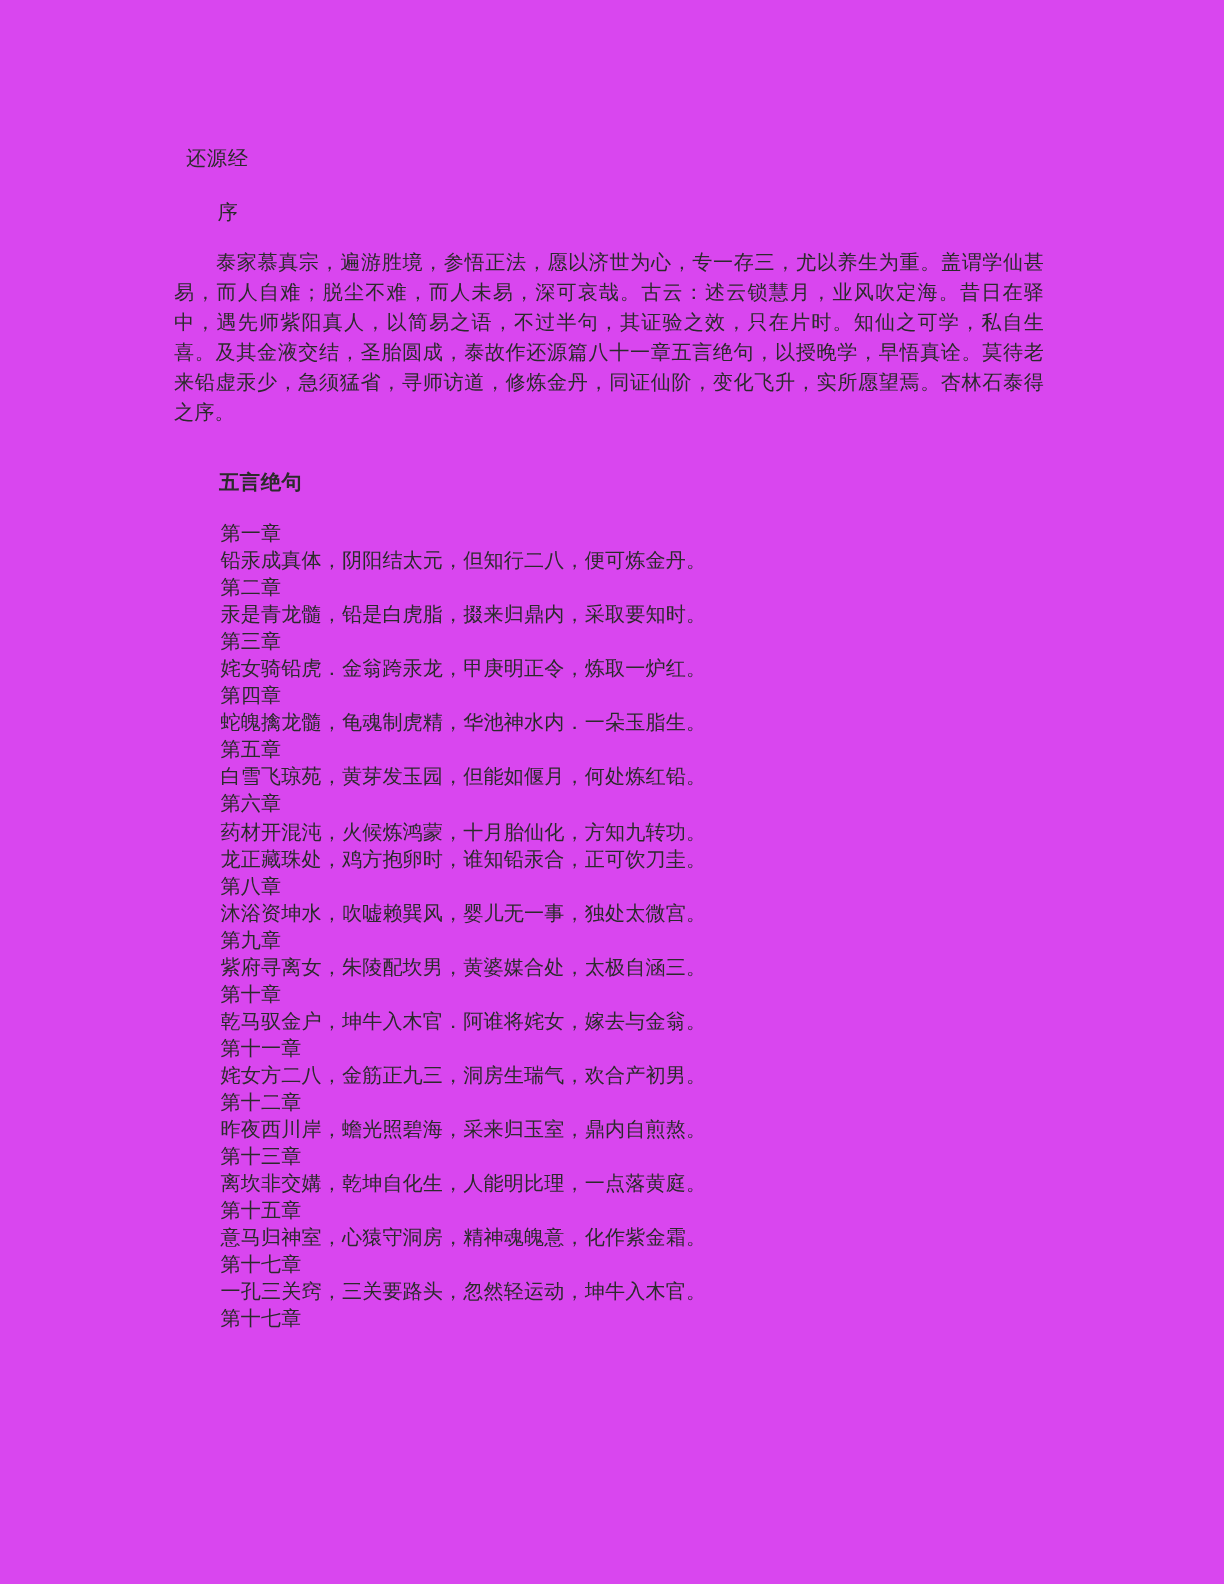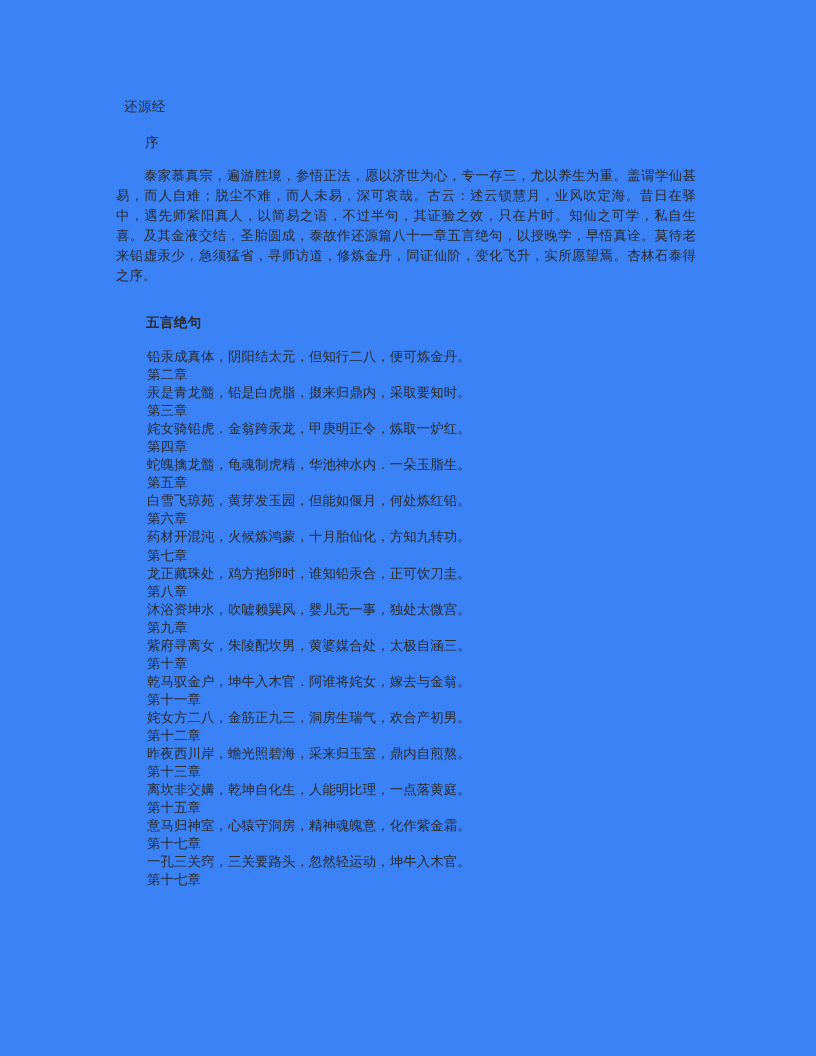--- a/index.html
+++ b/index.html
@@ -16,21 +16,21 @@
     color: #2b2b2b;
     -webkit-font-smoothing: antialiased;
   }
 
   .page {
     position: absolute;
     left: 0;
     top: 0;
     width: 816px;
     height: 1056px;
-    background: #3b82f6;
+    background: #d946ef;
   }
 
   
   .doc-title {
     position: absolute;
     left: 124px;
     top: 97px;
     font-size: 13.5px;
     line-height: 18px;
     letter-spacing: 0.4px;
@@ -103,20 +103,21 @@
   <div class="doc-title">还源经</div>
 
   <div class="preface-heading">序</div>
 
   <div class="preface-body">泰家慕真宗，遍游胜境，参悟正法，愿以济世为心，专一存三，尤以养生为重。盖谓学仙甚易，而人自难；脱尘不难，而人未易，深可哀哉。古云：述云锁慧月，业风吹定海。昔日在驿中，遇先师紫阳真人，以简易之语，不过半句，其证验之效，只在片时。知仙之可学，私自生喜。及其金液交结，圣胎圆成，泰故作还源篇八十一章五言绝句，以授晚学，早悟真诠。莫待老来铅虚汞少，急须猛省，寻师访道，修炼金丹，同证仙阶，变化飞升，实所愿望焉。杏林石泰得之序。</div>
 
   <div class="section-heading">五言绝句</div>
 
   <div class="verse-list">
       <div class="verse-chapter">
+        <div class="chapter-label">第一章</div>
         <div class="chapter-verse">铅汞成真体，阴阳结太元，但知行二八，便可炼金丹。</div>
       </div>
       <div class="verse-chapter">
         <div class="chapter-label">第二章</div>
         <div class="chapter-verse">汞是青龙髓，铅是白虎脂，掇来归鼎内，采取要知时。</div>
       </div>
       <div class="verse-chapter">
         <div class="chapter-label">第三章</div>
         <div class="chapter-verse">姹女骑铅虎．金翁跨汞龙，甲庚明正令，炼取一炉红。</div>
       </div>
@@ -126,21 +127,20 @@
       </div>
       <div class="verse-chapter">
         <div class="chapter-label">第五章</div>
         <div class="chapter-verse">白雪飞琼苑，黄芽发玉园，但能如偃月，何处炼红铅。</div>
       </div>
       <div class="verse-chapter">
         <div class="chapter-label">第六章</div>
         <div class="chapter-verse">药材开混沌，火候炼鸿蒙，十月胎仙化，方知九转功。</div>
       </div>
       <div class="verse-chapter">
-        <div class="chapter-label">第七章</div>
         <div class="chapter-verse">龙正藏珠处，鸡方抱卵时，谁知铅汞合，正可饮刀圭。</div>
       </div>
       <div class="verse-chapter">
         <div class="chapter-label">第八章</div>
         <div class="chapter-verse">沐浴资坤水，吹嘘赖巽风，婴儿无一事，独处太微宫。</div>
       </div>
       <div class="verse-chapter">
         <div class="chapter-label">第九章</div>
         <div class="chapter-verse">紫府寻离女，朱陵配坎男，黄婆媒合处，太极自涵三。</div>
       </div>

